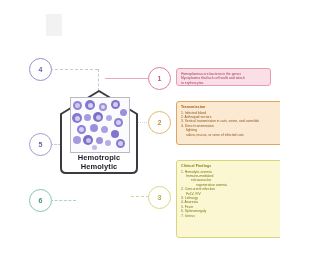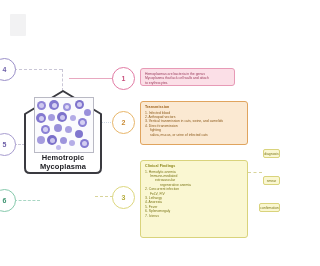--- a/index.html
+++ b/index.html
@@ -3,21 +3,21 @@
 <meta charset="utf-8">
 <style>
   html,body{margin:0;padding:0;}
   body{
     width:280px;height:266px;
     background:#ffffff;
     font-family:"Liberation Sans", sans-serif;
     overflow:hidden;
     position:relative;
   }
-  .canvas{position:absolute;inset:0;}
+  .canvas{position:absolute;inset:0;margin-left:36px;}
 
   
   .ghost-block{
     position:absolute;left:10px;top:14px;width:16px;height:22px;
     background:#f2f2f3;border-radius:1px;
   }
   .dash-h{position:absolute;height:0;border-top:1px dashed #c9c6d6;}
   .dash-v{position:absolute;width:0;border-left:1px dashed #c9c6d6;}
   .solid-h{position:absolute;height:0;border-top:1px solid #e8a8c0;}
   .dot-h{position:absolute;height:0;border-top:1px dotted #cfd8e4;}
@@ -140,21 +140,21 @@
     <div class="cell" style="left:14.5px;top:39.5px;width:5px;height:5px;background:#ccc6ee;"></div>
     <div class="cell" style="left:25px;top:39px;width:7px;height:7px;background:#9d94dc;"></div>
     <div class="cell" style="left:34px;top:42px;width:6px;height:6px;background:#b5ade7;"></div>
     <div class="cell" style="left:45px;top:41px;width:9px;height:9px;background:#857bd2;"></div>
     <div class="cell" style="left:47px;top:43px;width:5px;height:5px;background:#d4cff1;"></div>
     <div class="cell" style="left:21px;top:47px;width:5px;height:5px;background:#c0b9ec;"></div>
   </div>
 
   <div class="node-label">
     <div>Hemotropic</div>
-    <div>Mycoplasma</div>
+    <div>Hemolytic</div>
   </div>
 
   <div class="num purple" style="left:-7px;top:58px;">
     <span>4</span>
   </div>
   <div class="num violet" style="left:-7px;top:133px;">
     <span>5</span>
   </div>
   <div class="num green" style="left:-7px;top:189px;">
     <span>6</span>

